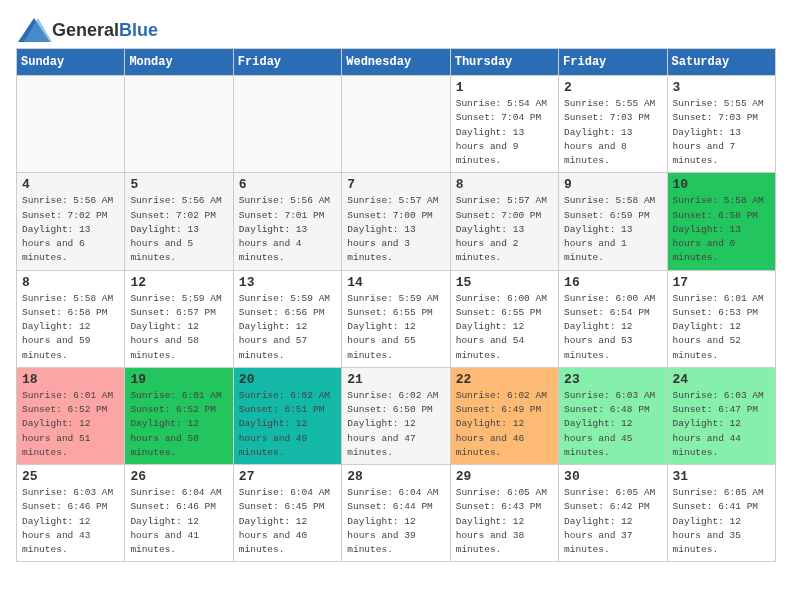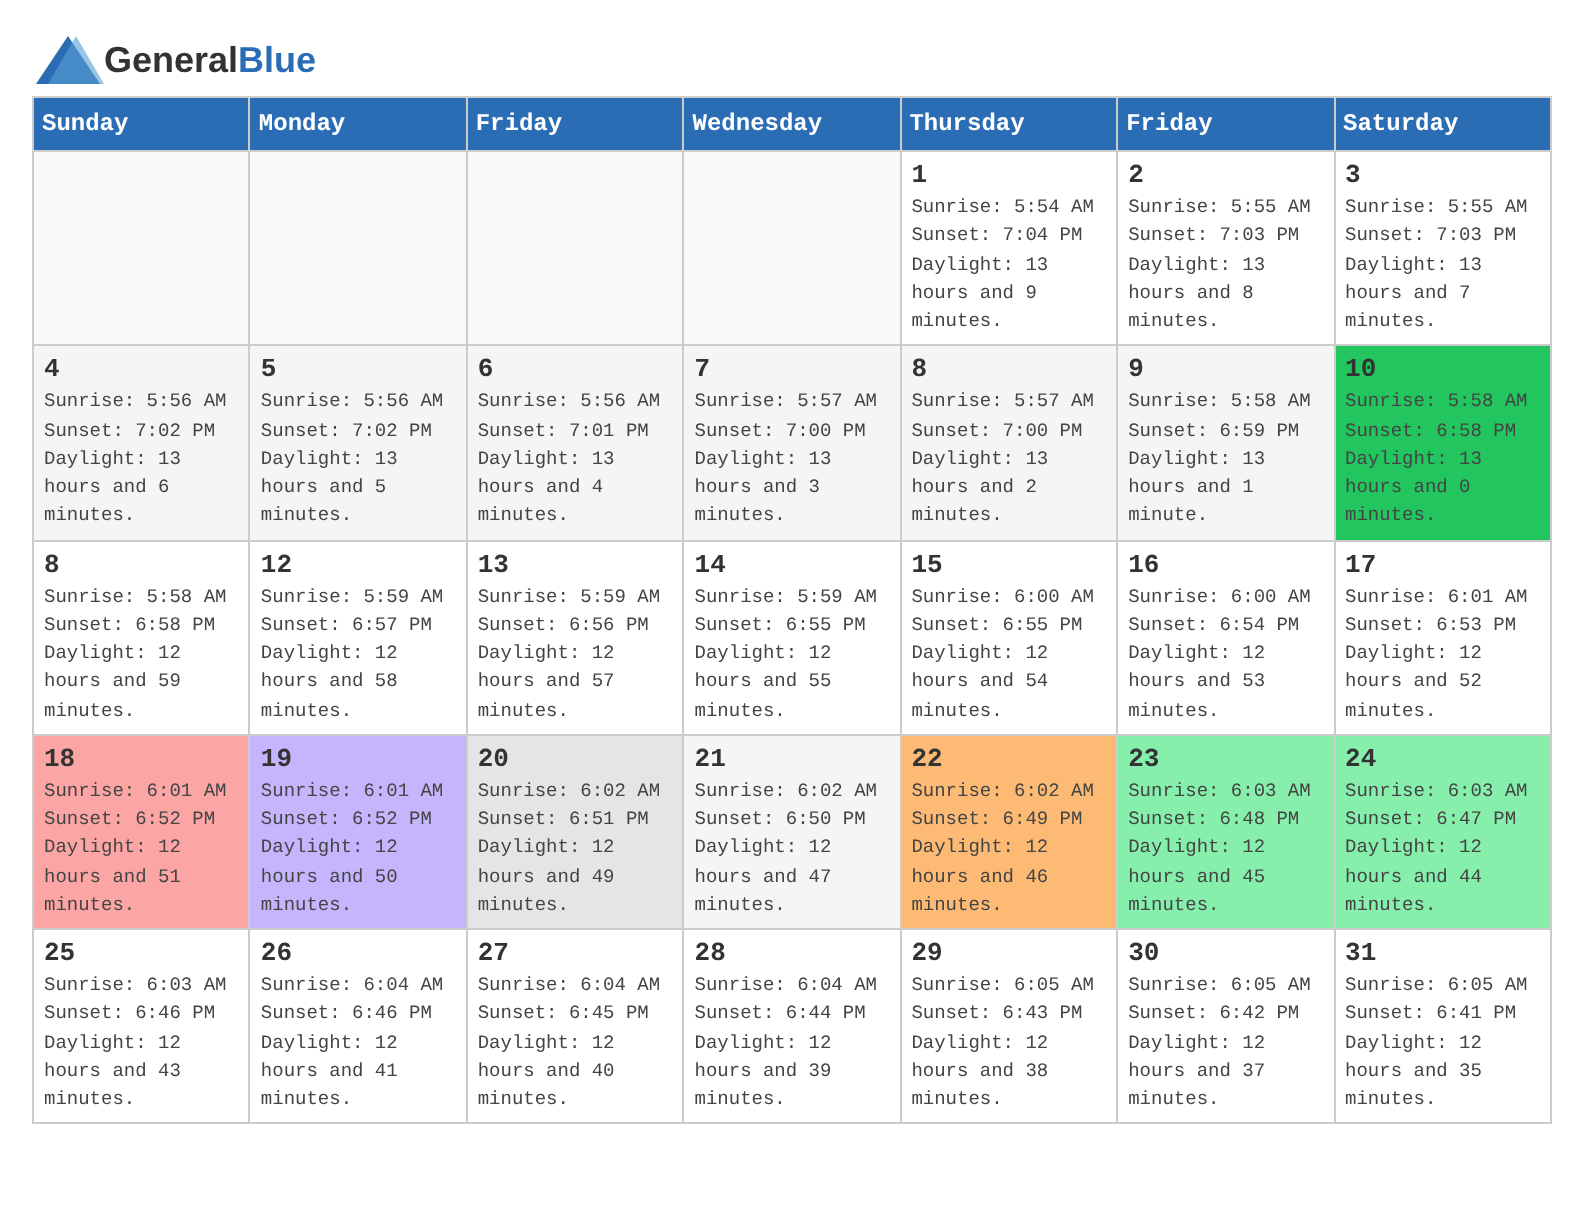--- a/index.html
+++ b/index.html
@@ -193,25 +193,25 @@
         <td>
           <span class="day-num">17</span>
           <div class="day-detail">Sunrise: 6:01 AM<br>Sunset: 6:53 PM<br>Daylight: 12 hours and 52 minutes.</div>
         </td>
       </tr>
       <tr>
         <td style="background: #fca5a5;">
           <span class="day-num">18</span>
           <div class="day-detail">Sunrise: 6:01 AM<br>Sunset: 6:52 PM<br>Daylight: 12 hours and 51 minutes.</div>
         </td>
-        <td style="background: #c4b5fd; margin-left: 38px;">
+        <td style="background: #22c55e; margin-left: 38px;">
           <span class="day-num">19</span>
           <div class="day-detail">Sunrise: 6:01 AM<br>Sunset: 6:52 PM<br>Daylight: 12 hours and 50 minutes.</div>
         </td>
-        <td style="background: #e5e5e5;">
+        <td style="background: #14b8a6;">
           <span class="day-num">20</span>
           <div class="day-detail">Sunrise: 6:02 AM<br>Sunset: 6:51 PM<br>Daylight: 12 hours and 49 minutes.</div>
         </td>
         <td style="background: rgb(245, 245, 245);">
           <span class="day-num">21</span>
           <div class="day-detail">Sunrise: 6:02 AM<br>Sunset: 6:50 PM<br>Daylight: 12 hours and 47 minutes.</div>
         </td>
         <td style="background: #fdba74;">
           <span class="day-num">22</span>
           <div class="day-detail">Sunrise: 6:02 AM<br>Sunset: 6:49 PM<br>Daylight: 12 hours and 46 minutes.</div>

